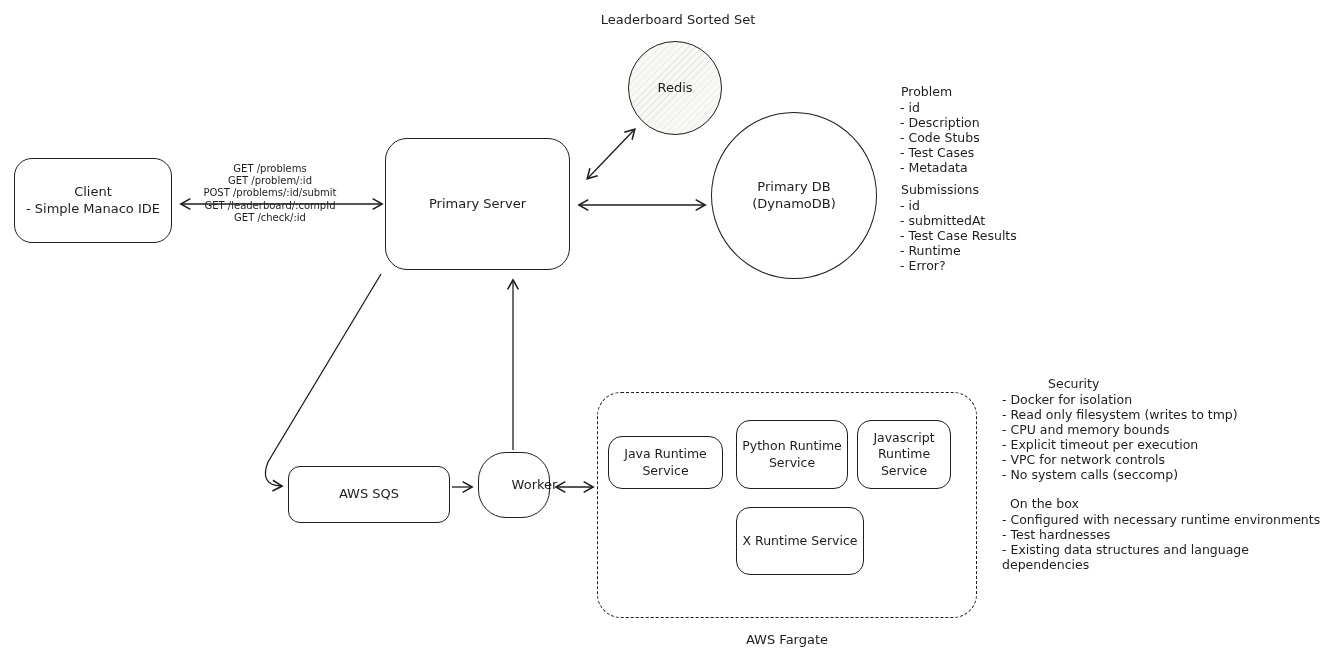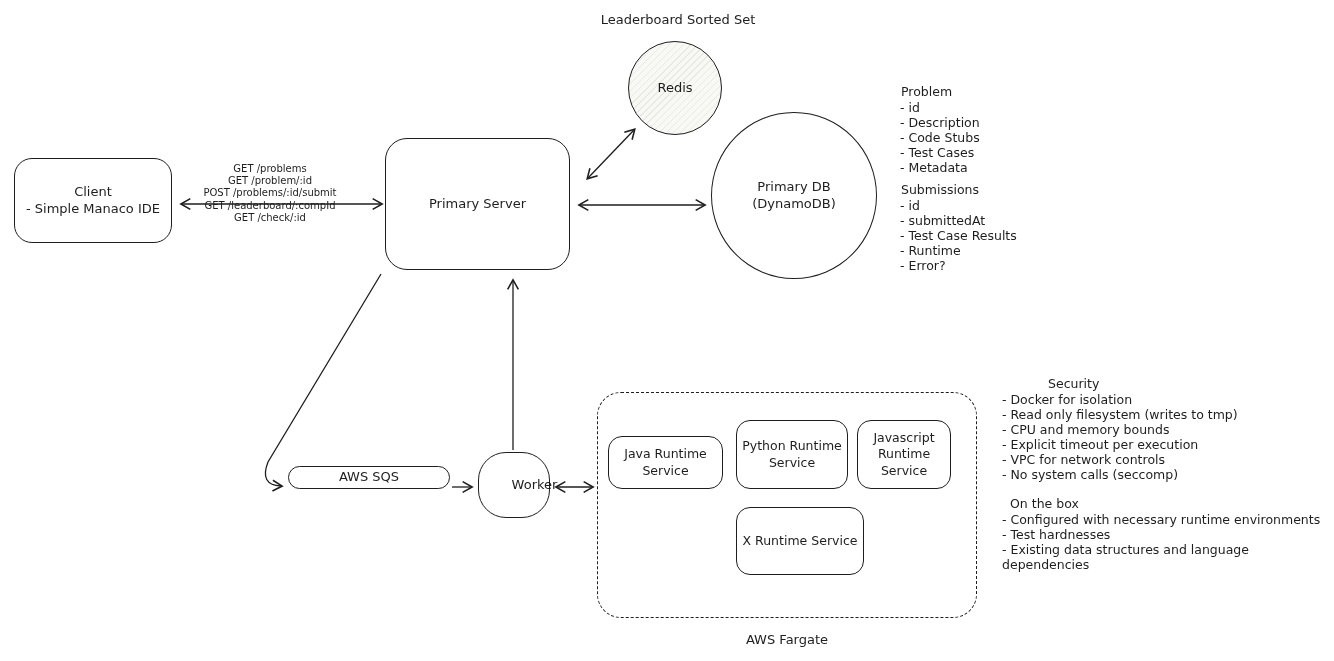--- a/index.html
+++ b/index.html
@@ -117,21 +117,21 @@
 - Metadata</div>
 
   <div class="list-title" style="left:901px; top:182px;">Submissions</div>
   <div class="list" style="left:900px; top:198px;">- id
 - submittedAt
 - Test Case Results
 - Runtime
 - Error?</div>
 
 
-  <div class="node rounded fs13" style="left:288px; top:466px; width:162px; height:23px; border-radius:12px;">
+  <div class="node rounded fs13" style="left:288px; top:466px; width:162px; height:57px; border-radius:12px;">
     <span>AWS SQS</span>
   </div>
 
   <div class="node rounded fs13" style="left:478px; top:452px; width:72px; height:66px; border-radius:28px;padding-left:41px;">
     <span>Worker</span>
   </div>
 
   <div class="node dashed" style="left:597px; top:392px; width:380px; height:226px;"></div>
 
   <div class="node rounded fs12" style="left:608px; top:420px; width:115px; height:53px; border-radius:14px;margin-top:16px;">

